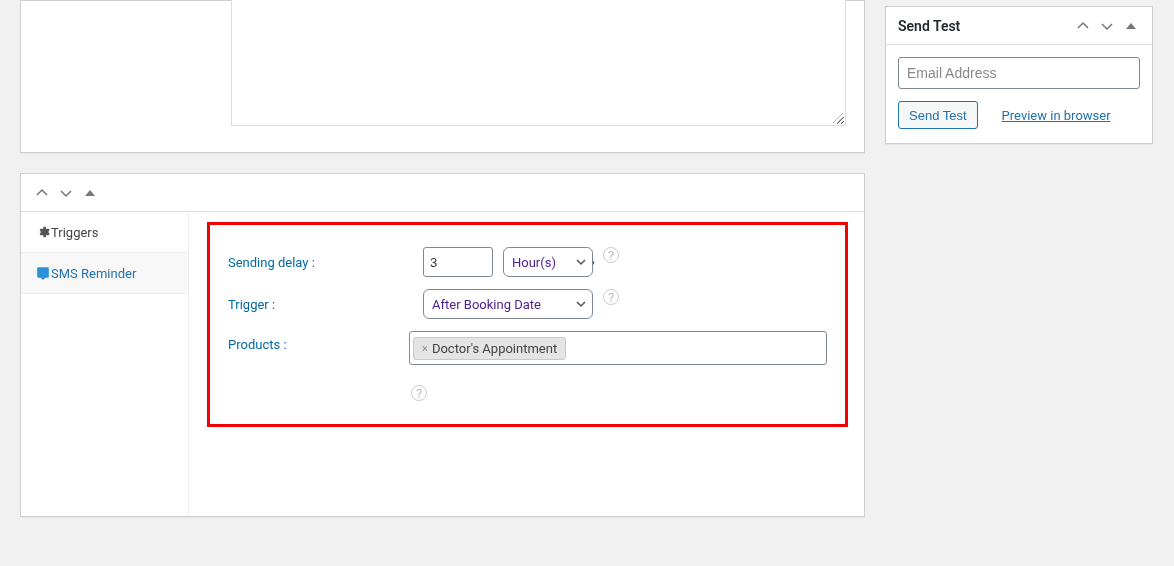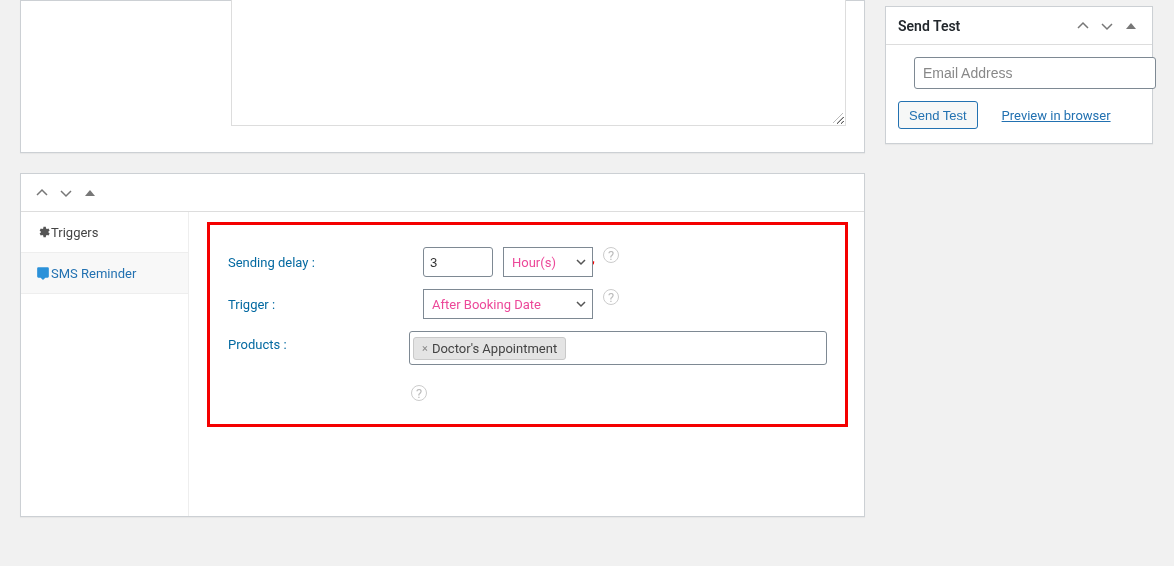--- a/index.html
+++ b/index.html
@@ -152,25 +152,25 @@
     background: #fff;
     font-size: 13px;
     color: #333;
   }
   .select-wrap {
     position: relative;
     display: inline-flex;
     align-items: center;
     height: 30px;
     border: 1px solid #7e8993;
-    border-radius: 0;
+    border-radius: 6px;
     background: #fff;
     padding: 0 28px 0 8px;
     font-size: 13px;
-    color: #ec4899;
+    color: #4c1d95;
     cursor: pointer;
   }
   .select-wrap .chev {
     position: absolute;
     right: 6px;
     top: 50%;
     transform: translateY(-50%);
     color: #555;
   }
   .select-wrap.unit { width: 90px; }
@@ -247,21 +247,20 @@
   }
   .email-input {
     width: 100%;
     height: 32px;
     padding: 5px 8px;
     border: 1px solid #7e8993;
     border-radius: 3px;
     font-size: 14px;
     color: #555;
     background: #fff;
-    margin-left: 16px;
   }
   .email-input::placeholder { color: #888; }
   .sendtest-actions {
     display: flex;
     align-items: center;
     gap: 24px;
     margin-top: 12px;
   }
   .btn-secondary {
     display: inline-flex;

